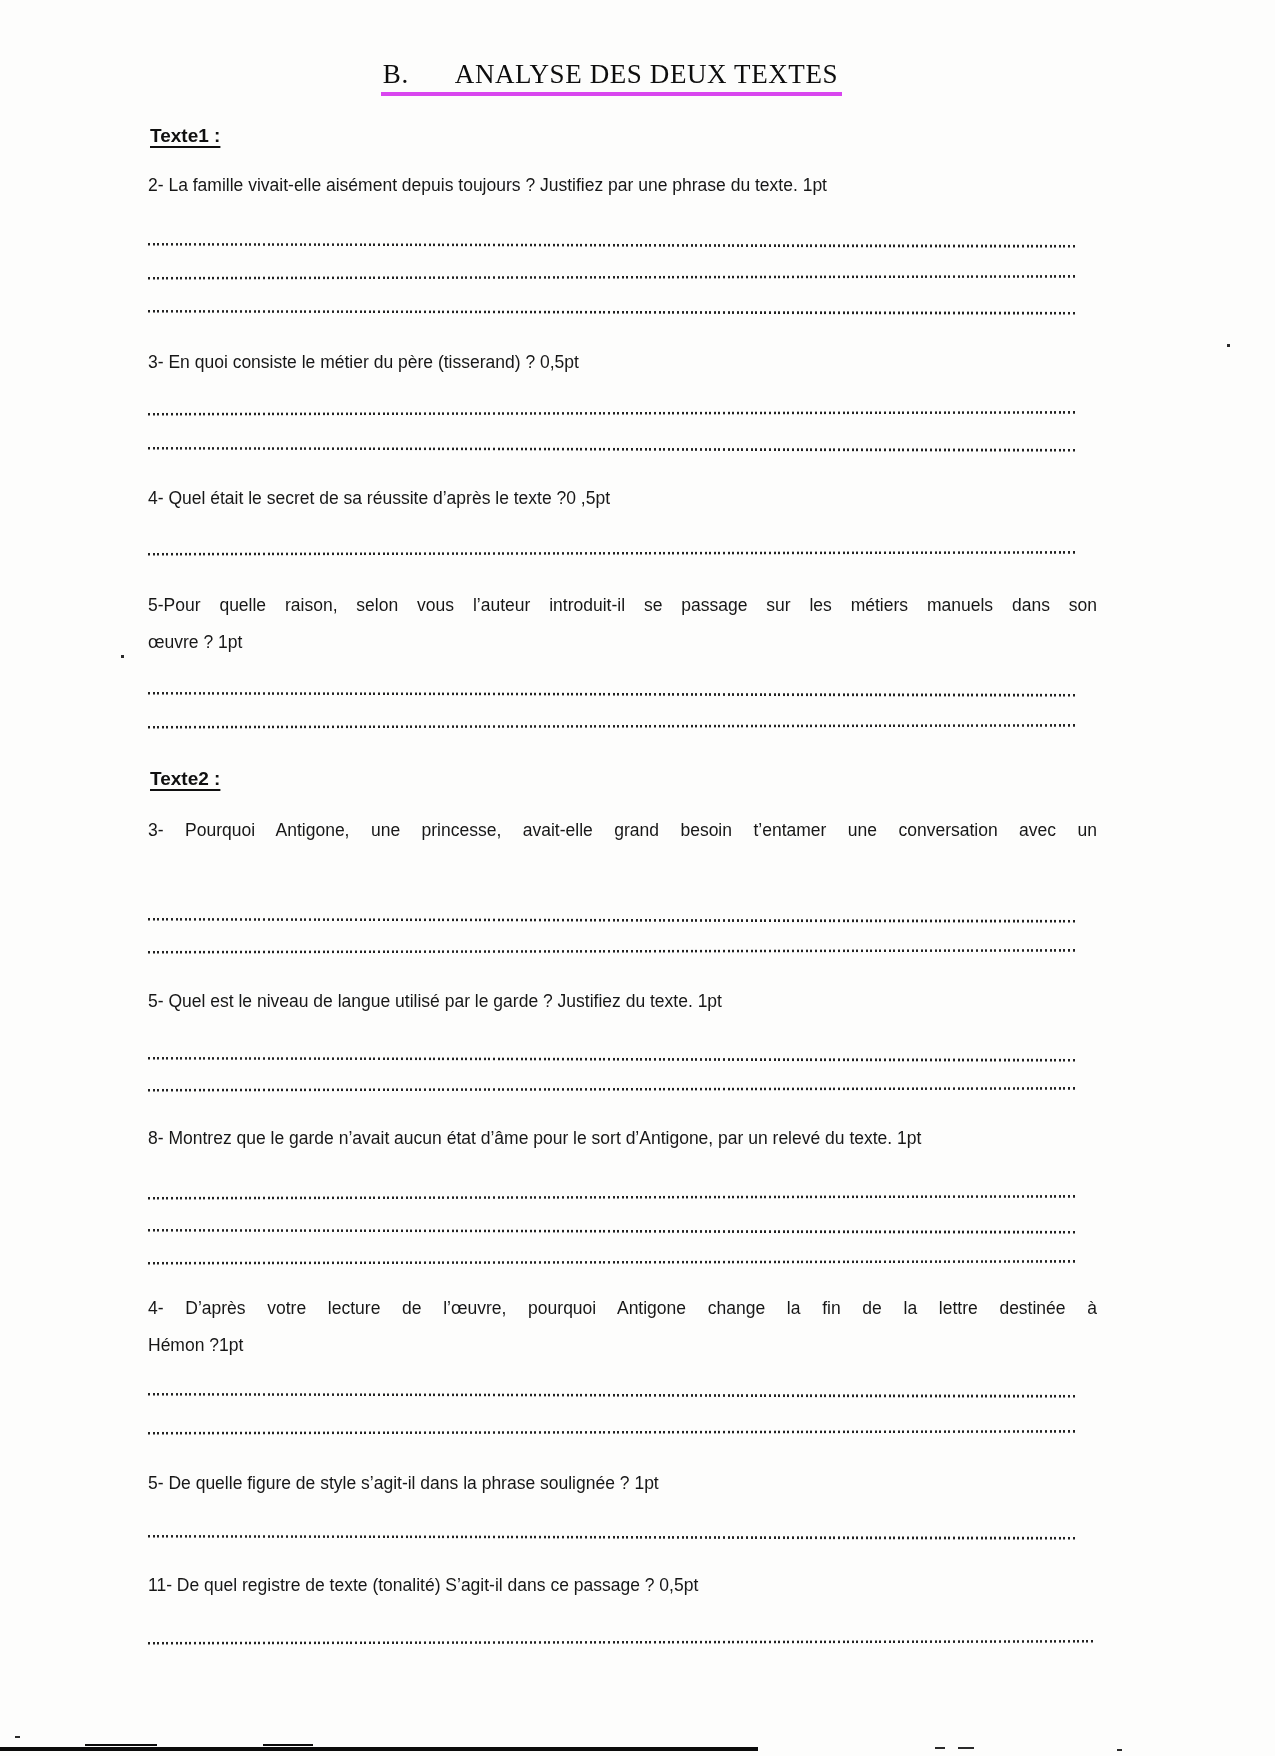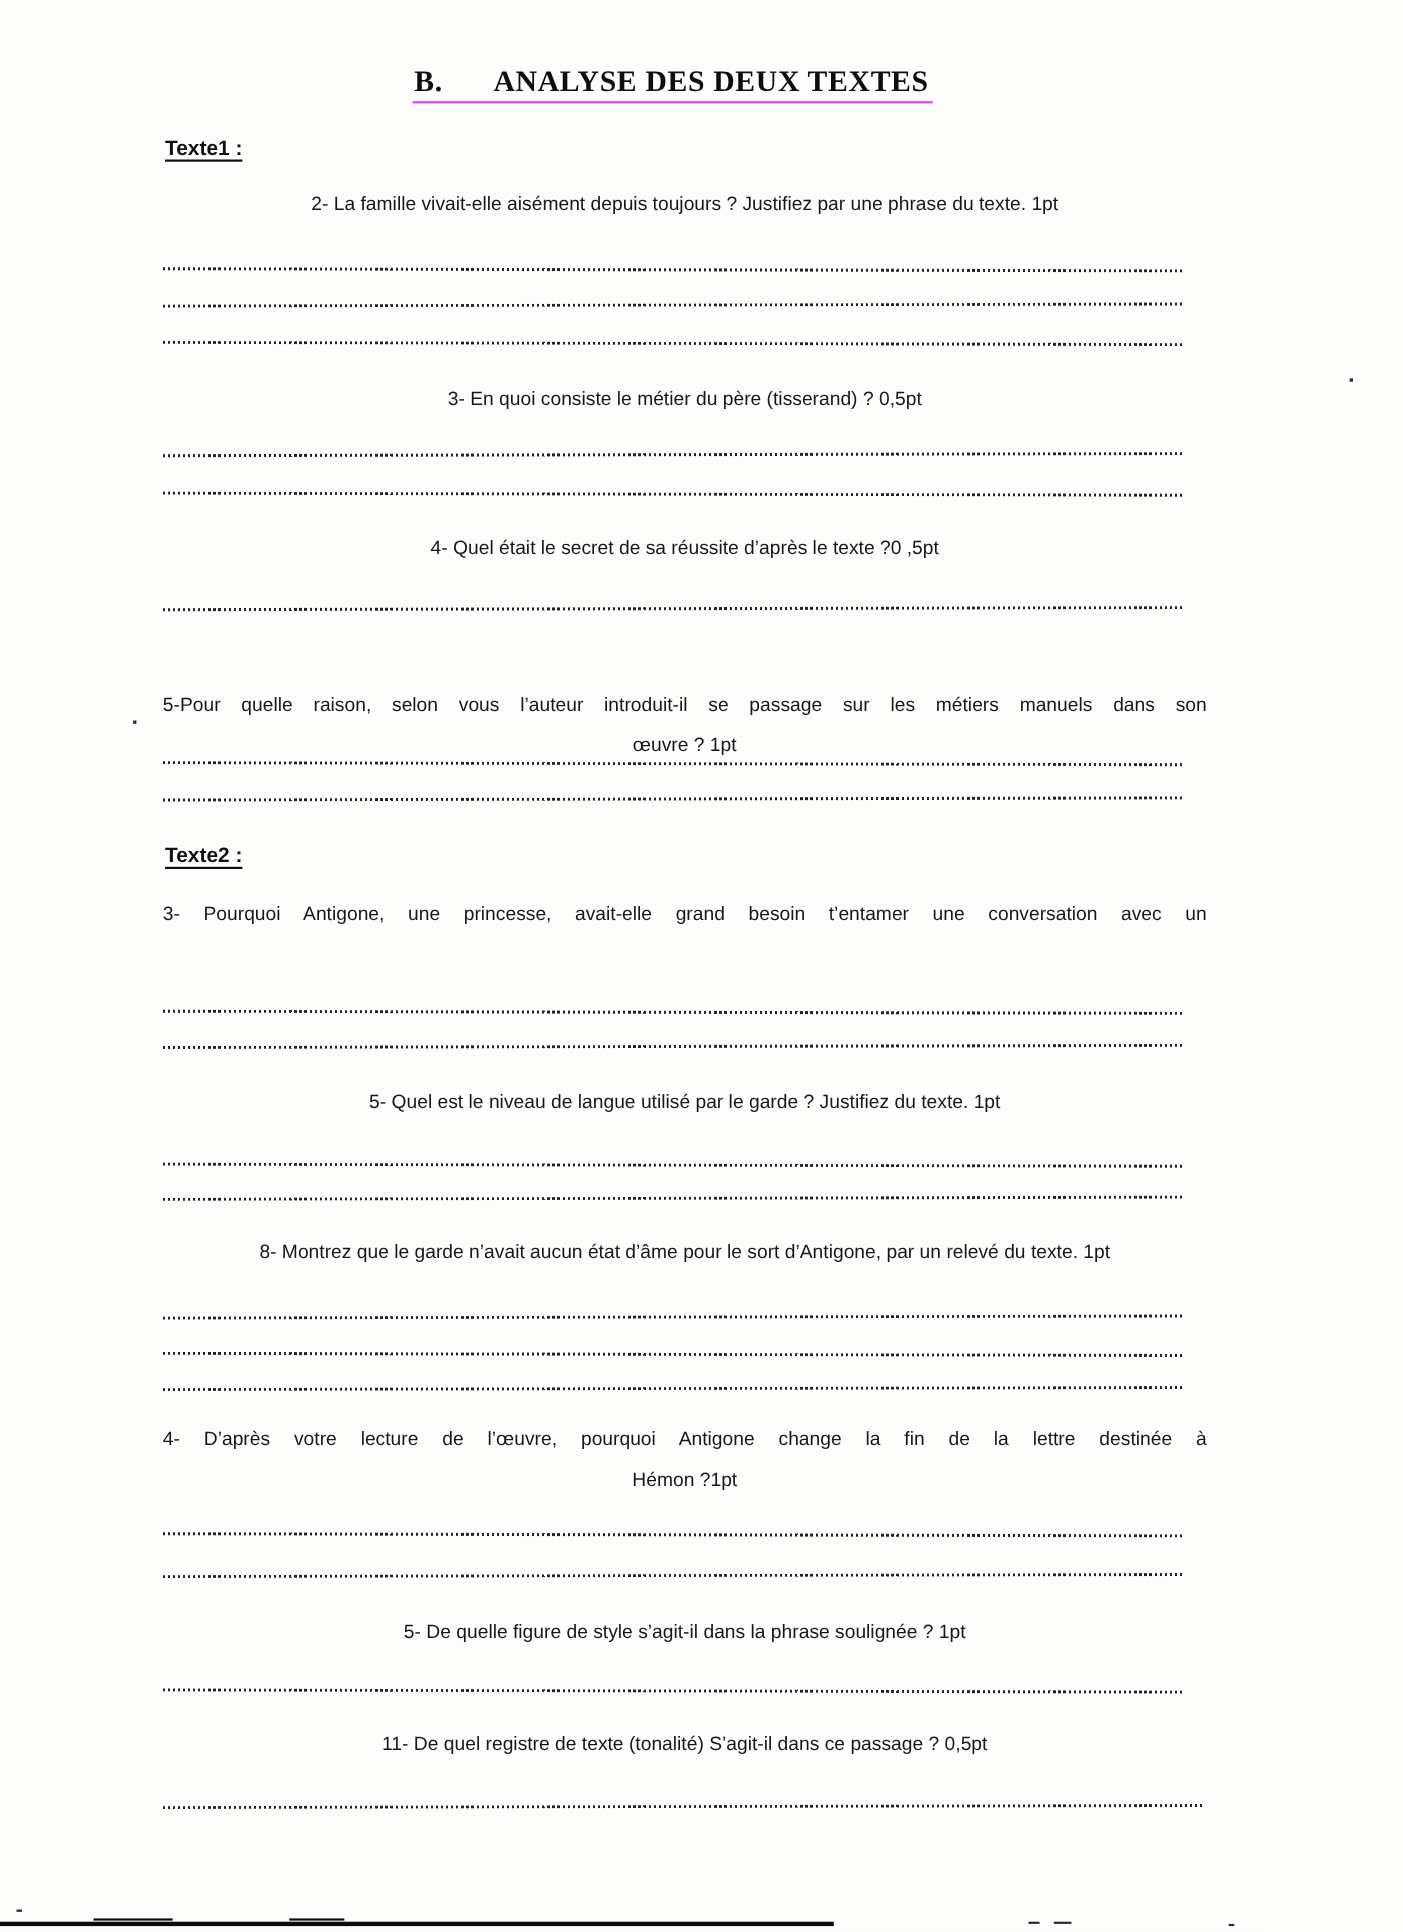--- a/index.html
+++ b/index.html
@@ -13,25 +13,25 @@
   }
   
   .title-wrap{
     position:absolute;top:58px;left:0;width:100%;
     text-align:center;
   }
   .title-inner{
     display:inline-block;
     position:relative;left:-26px;
     font-family:"Liberation Serif", serif;
-    font-weight:bold;
+    font-weight:normal;
     font-size:27px;line-height:32px;
     color:#0d0d0d;
     letter-spacing:0.6px;
-    border-bottom:2px solid #d946ef;
+    border-bottom:4px solid #d946ef;
     padding:0 4px 2px 2px;
     white-space:nowrap;
   }
   .title-letter{margin-right:46px;}
   
   .sec-head{
     position:absolute;left:150px;
     font-weight:bold;
     font-size:19px;line-height:24px;
     color:#101010;
@@ -40,21 +40,21 @@
     text-underline-offset:4px;
     white-space:nowrap;
   }
   
   .q{
     position:absolute;left:148px;width:949px;
     font-size:17.5px;line-height:37px;
     color:#171717;
   }
   .q .jl{ text-align:justify; text-align-last:justify; }
-  .q .nl{ text-align:center; }
+  .q .nl{ text-align:left; }
   
   .dots{
     position:absolute;left:148px;width:928px;height:3px;
     background-image:repeating-linear-gradient(to right,#212121 0 2px,transparent 2px 4.6px);
     background-repeat:repeat-x;
     background-size:auto 2.6px;
     transform-origin:left center;
   }
   .dots.wide{width:945px;}
   .t1{transform:rotate(0.12deg);}
@@ -85,21 +85,21 @@
     <div class="nl">3- En quoi consiste le métier du père (tisserand) ? 0,5pt</div>
   </div>
   <div class="dots t2" style="top:413px"></div>
   <div class="dots t1" style="top:447px"></div>
 
   <div class="q" style="top:480px">
     <div class="nl">4-  Quel était le secret de sa réussite d’après le texte ?0 ,5pt</div>
   </div>
   <div class="dots t2" style="top:553px"></div>
 
-  <div class="q" style="top:622px">
+  <div class="q" style="top:587px">
     <div class="jl">5-Pour quelle raison, selon vous l’auteur introduit-il se passage sur les métiers manuels dans son</div>
     <div class="nl">œuvre ? 1pt</div>
   </div>
   <div class="dots t1" style="top:692px"></div>
   <div class="dots t2" style="top:726px"></div>
 
   <div class="sec-head" style="top:767px">Texte2 :</div>
 
   <div class="q" style="top:812px">
     <div class="jl">3- Pourquoi Antigone, une princesse, avait-elle grand besoin t’entamer une conversation avec un</div>

